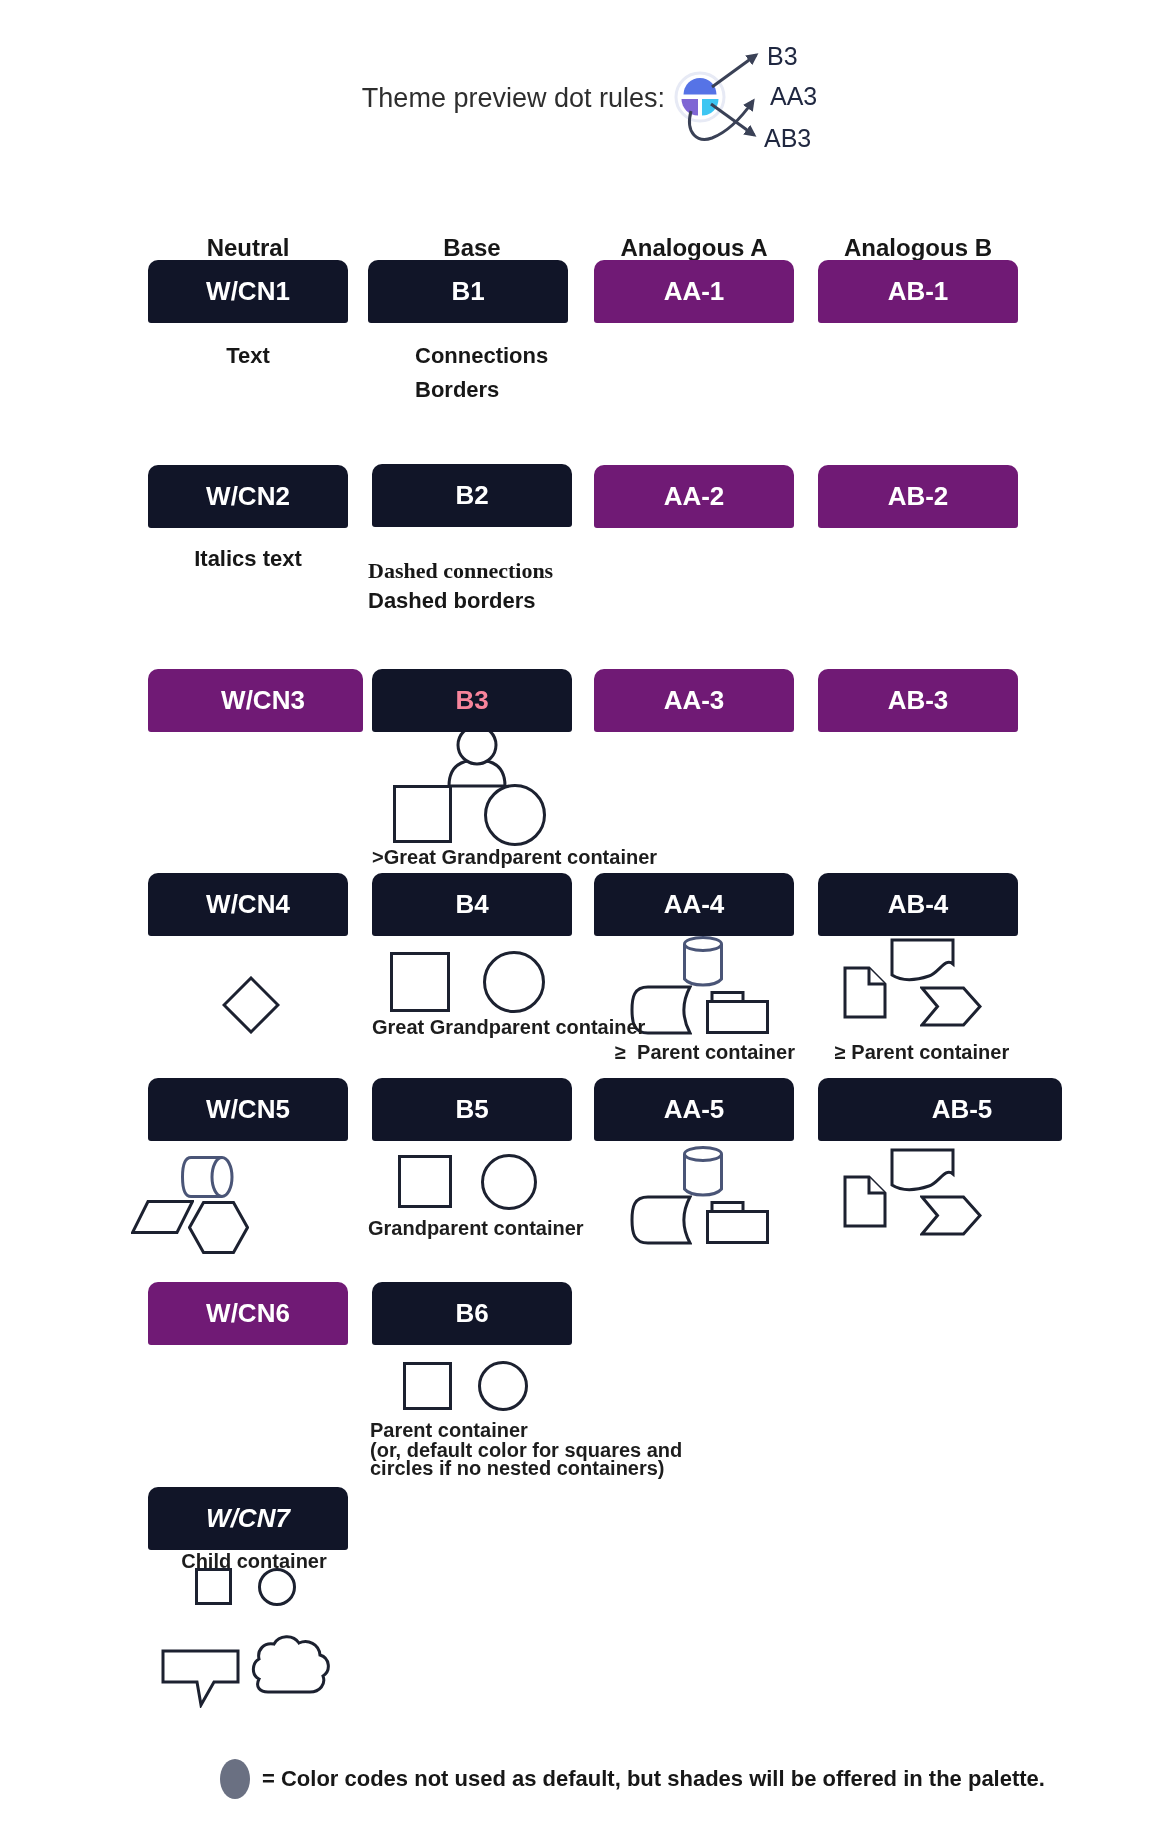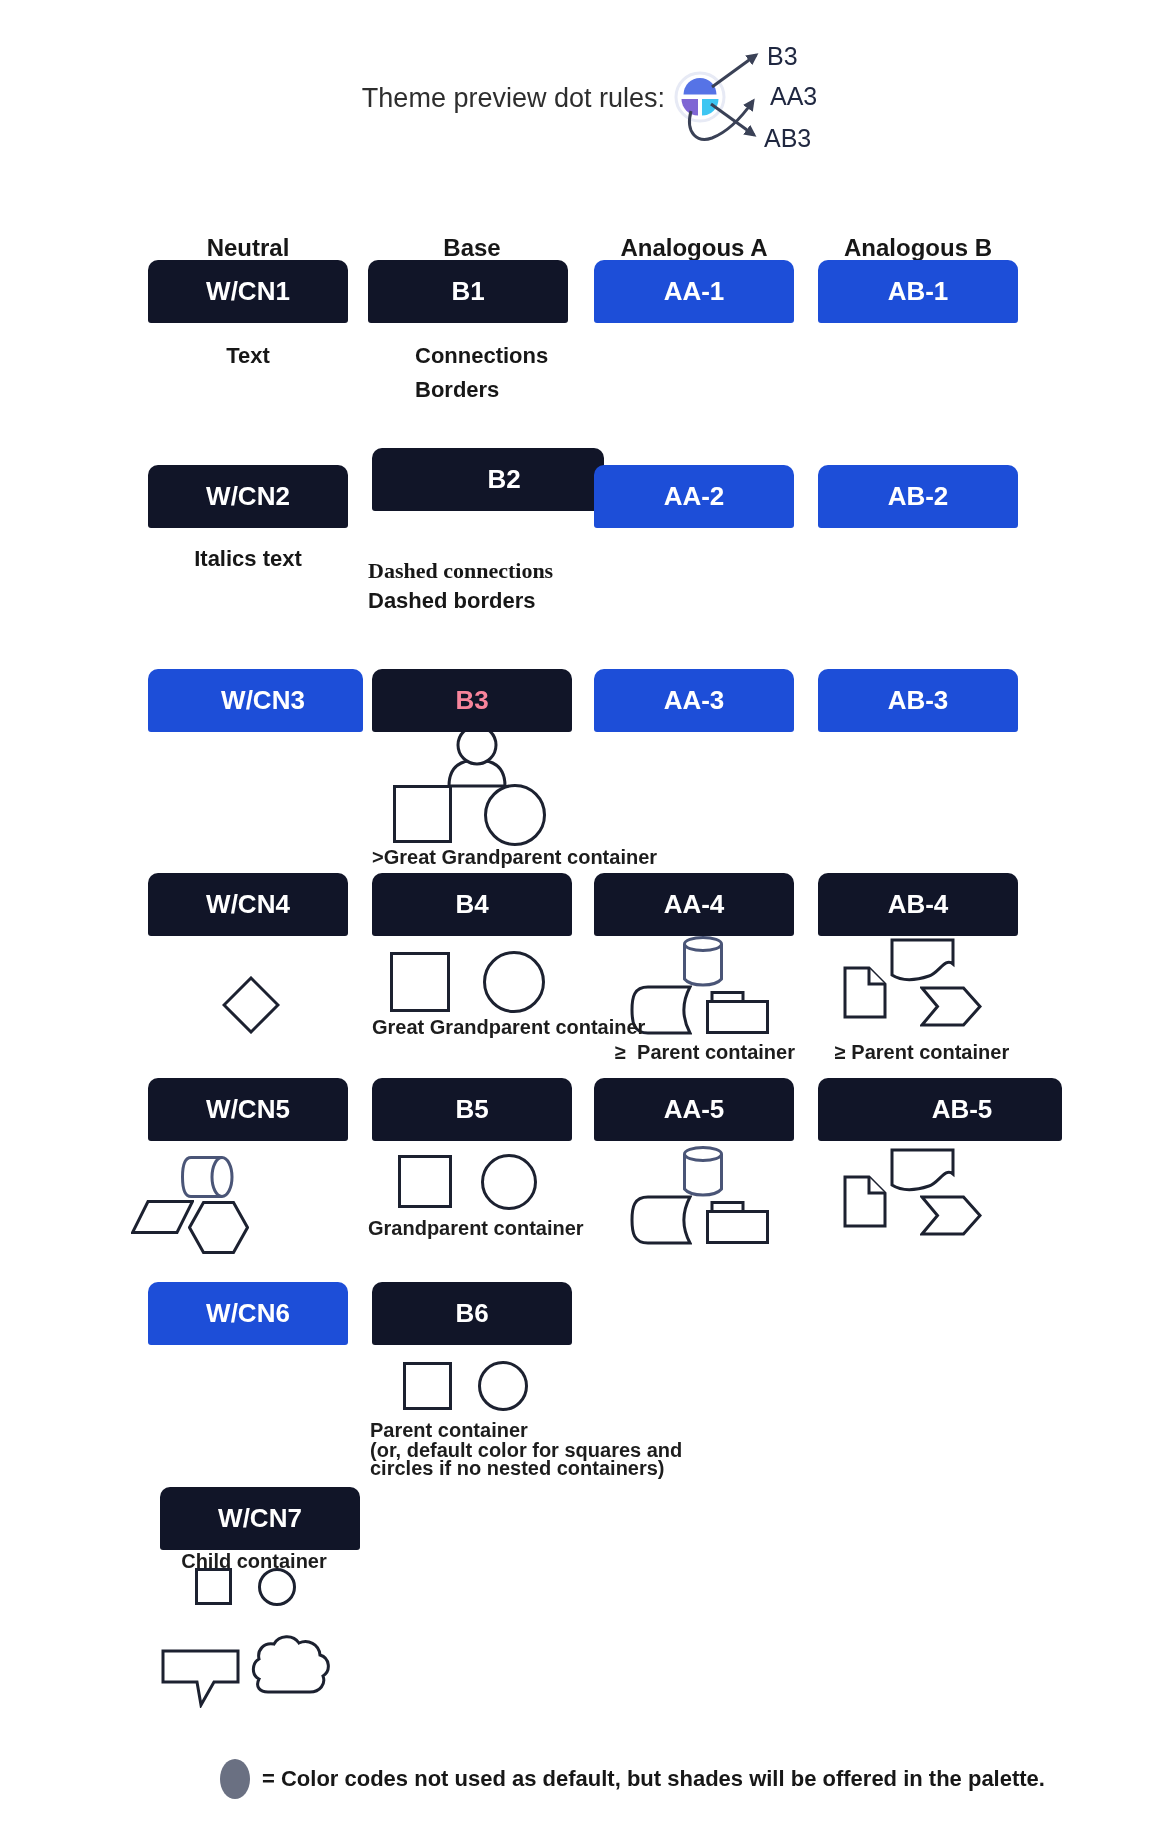--- a/index.html
+++ b/index.html
@@ -17,21 +17,21 @@
   .col-header{
     position:absolute;width:200px;text-align:center;top:234px;
     font-size:24px;font-weight:700;color:#171717;
   }
   .btn{
     position:absolute;width:200px;height:63px;border-radius:10px 10px 3px 3px;
     display:flex;align-items:center;justify-content:center;
     color:#ffffff;font-weight:700;font-size:26px;z-index:2;cursor:pointer;
   }
   .btn.dark{background:#111528;}
-  .btn.gray{background:#1d4ed8;}
+  .btn.gray{background:#701a75;}
   .btn.pink-text{color:#F8849B;}
   .big-note{
     position:absolute;font-size:22px;font-weight:700;color:#171717;white-space:pre;z-index:3;
   }
   .note{
     position:absolute;font-size:20px;font-weight:700;color:#1d1d1d;white-space:pre;z-index:3;
   }
   .center{text-align:center;}
   .shape{position:absolute;z-index:1;}
   .shape path,.shape rect,.shape circle,.shape ellipse{
@@ -70,21 +70,21 @@
   <div class="col-header" style="left:372px;">Base</div>
   <div class="col-header" style="left:594px;">Analogous A</div>
   <div class="col-header" style="left:818px;">Analogous B</div>
 
   <div class="btn dark" style="left:148px;top:260px;">W/CN1</div>
   <div class="btn dark" style="left:368px;top:260px;">B1</div>
   <div class="btn gray" style="left:594px;top:260px;">AA-1</div>
   <div class="btn gray" style="left:818px;top:260px;">AB-1</div>
 
   <div class="btn dark" style="left:148px;top:465px;">W/CN2</div>
-  <div class="btn dark" style="left:372px;top:448px;padding-left:32px;">B2</div>
+  <div class="btn dark" style="left:372px;top:464px;">B2</div>
   <div class="btn gray" style="left:594px;top:465px;">AA-2</div>
   <div class="btn gray" style="left:818px;top:465px;">AB-2</div>
 
   <div class="btn gray" style="left:148px;top:669px;padding-left:15px;">W/CN3</div>
   <div class="btn dark pink-text" style="left:372px;top:669px;">B3</div>
   <div class="btn gray" style="left:594px;top:669px;">AA-3</div>
   <div class="btn gray" style="left:818px;top:669px;">AB-3</div>
 
   <div class="btn dark" style="left:148px;top:873px;">W/CN4</div>
   <div class="btn dark" style="left:372px;top:873px;">B4</div>
@@ -92,21 +92,21 @@
   <div class="btn dark" style="left:818px;top:873px;">AB-4</div>
 
   <div class="btn dark" style="left:148px;top:1078px;">W/CN5</div>
   <div class="btn dark" style="left:372px;top:1078px;">B5</div>
   <div class="btn dark" style="left:594px;top:1078px;">AA-5</div>
   <div class="btn dark" style="left:818px;top:1078px;padding-left:44px;">AB-5</div>
 
   <div class="btn gray" style="left:148px;top:1282px;">W/CN6</div>
   <div class="btn dark" style="left:372px;top:1282px;">B6</div>
 
-  <div class="btn dark" style="left:160px;top:1487px;">W/CN7</div>
+  <div class="btn dark" style="left:148px;top:1487px;font-style:italic;">W/CN7</div>
 
   <div class="big-note center" style="left:148px;top:343px;width:200px;">Text</div>
   <div class="big-note" style="left:415px;top:343px;">Connections</div>
   <div class="big-note" style="left:415px;top:377px;">Borders</div>
 
   <div class="big-note center" style="left:148px;top:546px;width:200px;">Italics text</div>
   <div class="big-note" style="left:368px;top:558px;font-family:Liberation Serif, serif;">Dashed connections</div>
   <div class="big-note" style="left:368px;top:588px;">Dashed borders</div>
 
   <div class="note center" style="left:372px;top:846px;width:216px;">&gt;Great Grandparent container</div>

